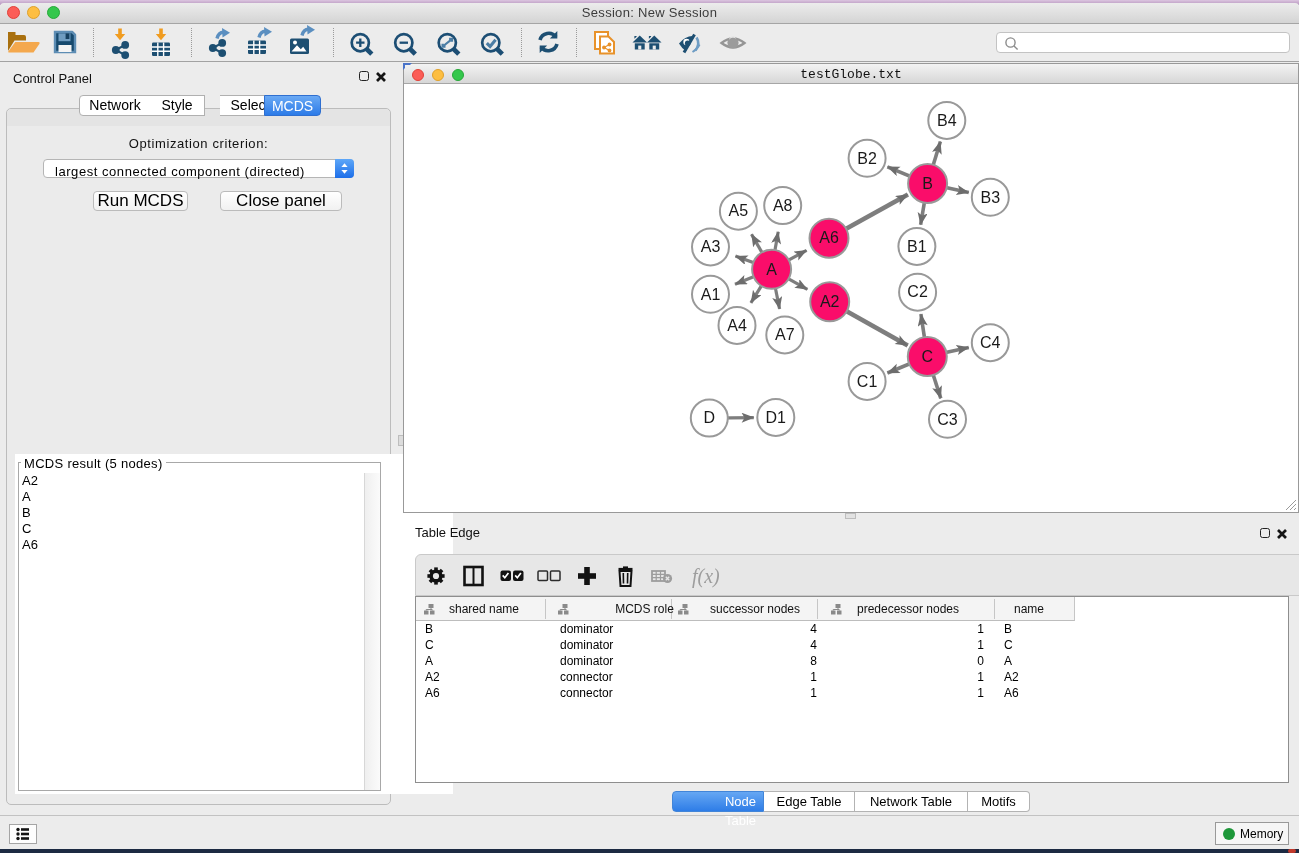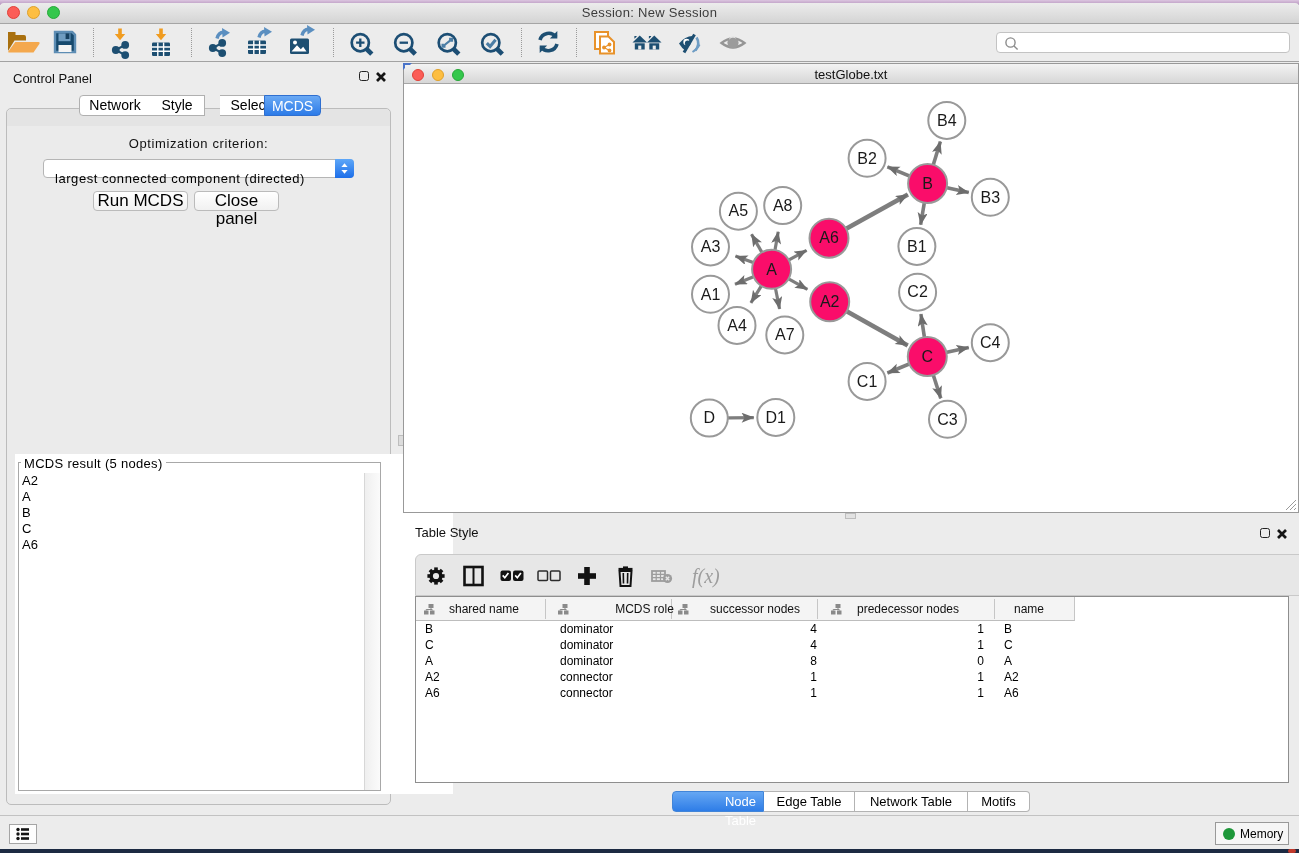--- a/index.html
+++ b/index.html
@@ -34,44 +34,44 @@
 #tabSelect { left:220px; width:61px; border-left:none; }
 #tabMCDS { left:264px; width:57px; border:1px solid #2f6fd0; border-radius:0 4px 4px 0; line-height:21px;
   background:linear-gradient(#6aa9f4,#2c7be8); color:#fff; }
 #cpBox { left:6px; top:108px; width:385px; height:697px; background:#ebebeb;
   border:1px solid #bcbcbc; border-radius:5px; }
 #cpBox .topstrip { position:absolute; left:0; top:0; width:100%; height:17px;
   background:#e4e4e4; border-radius:5px 5px 0 0; }
 #optlabel { letter-spacing:0.6px; left:0; top:135.5px; width:397px; text-align:center; font-size:13px; color:#111; }
 #dropdown { left:43px; top:159px; width:311px; height:19px; background:#fff;
   border:1px solid #b5b5b5; border-radius:4px; }
-#dropdown .txt { position:absolute; letter-spacing:0.55px; left:11px; top:11px; font-size:13px; color:#000; }
+#dropdown .txt { position:absolute; letter-spacing:0.55px; left:11px; top:4px; font-size:13px; color:#000; }
 #dropdown .step { position:absolute; right:-1px; top:-1px; width:19px; height:19px;
   background:linear-gradient(#5ea7f8,#1c6ee9); border-radius:0 4px 4px 0; }
 .btn { position:absolute; top:191px; height:20px; background:linear-gradient(#ffffff,#f1f1f1);
   border:1px solid #bbbbbb; border-radius:4px; font-size:17px; text-align:center; line-height:18px; color:#000; }
 #btnRun { left:93px; width:95px; }
-#btnClose { left:194px; width:85px; }
+#btnClose { left:220px; width:122px; }
 
 
 #mcdsWhite { left:15px; top:454px; width:438px; height:340px; background:#fff; }
 #mcdsFs { position:absolute; left:3px; top:8px; width:363px; height:329px; border:1px solid #a8a8a8; }
 #mcdsLabel { position:absolute; letter-spacing:0.3px; left:2px; top:-7px; background:#fff; padding:0 3px; font-size:13px; color:#000; }
 #mcdsScroll { position:absolute; left:349px; top:19px; width:16px; height:317px;
   background:linear-gradient(to right,#efefef,#fbfbfb); border-left:1px solid #d7d7d7; }
 .mcdsItem { position:absolute; left:7px; font-size:13px; color:#000; }
 
 
 #gapHandle { left:398px; top:435px; width:6px; height:11px; background:#dcdcdc; border:1px solid #bdbdbd; }
 
 
 #netwin { left:403px; top:63px; width:896px; height:450px; border:1px solid #999;
   background:#fff; }
 #netTitle { position:absolute; left:0; top:0; width:100%; height:20px;
-  background:linear-gradient(#f3f3f3,#d7d7d7); border-bottom:1px solid #a6a6a6; }
+  background:linear-gradient(#f3f3f3,#d7d7d7); border-bottom:1px solid #a6a6a6;font-family:Liberation Mono, monospace; }
 #netTitle .tl { position:absolute; width:12px; height:12px; border-radius:50%; top:5px; }
 #netText { position:absolute; width:100%; text-align:center; top:3px; font-size:13px; color:#111; }
 .tl.red { background:#fb5d57; border:1px solid #e14139; }
 .tl.yel { background:#fdbe41; border:1px solid #e0a02a; }
 .tl.grn { background:#34c74c; border:1px solid #27a839; }
 #netBlue { position:absolute; left:-1px; top:-1px; width:9px; height:7px; }
 #botHandle { left:845px; top:513px; width:11px; height:6px; background:#e2e2e2; border:1px solid #bdbdbd; }
 
 
 #tpTitle { left:415px; top:525px; font-size:13px; color:#111; }
@@ -374,21 +374,21 @@
       <text x="305.3" y="337.3">D</text>
       <text x="371.8" y="336.6">D1</text>
     </g>
   </svg>
   <svg class="abs" style="right:1px; bottom:1px;" width="12" height="12" viewBox="0 0 12 12">
     <path d="M 11,1 L 1,11 M 11,5 L 5,11 M 11,9 L 9,11" stroke="#9a9a9a" stroke-width="1"></path>
   </svg>
 </div>
 <div class="abs" id="botHandle"></div>
 
-<div class="abs" id="tpTitle">Table Style</div>
+<div class="abs" id="tpTitle">Table Edge</div>
 <div class="abs winbtn-sq" style="left:1260px; top:528px;"></div>
 <svg class="abs" style="left:1276px; top:527.5px;" width="12" height="12" viewBox="0 0 12 12">
     <path d="M2,2 L10,10 M10,2 L2,10" stroke="#141414" stroke-width="2.7"></path>
   </svg>
 <div class="abs" id="tpToolbar">
   <svg class="abs" style="left:8px; top:7px;" width="310" height="28" viewBox="0 0 310 28">
 
     <g transform="translate(12,14)" fill="#121212">
       <circle r="6.6"></circle>
       <g stroke="#121212" stroke-width="3.6">

